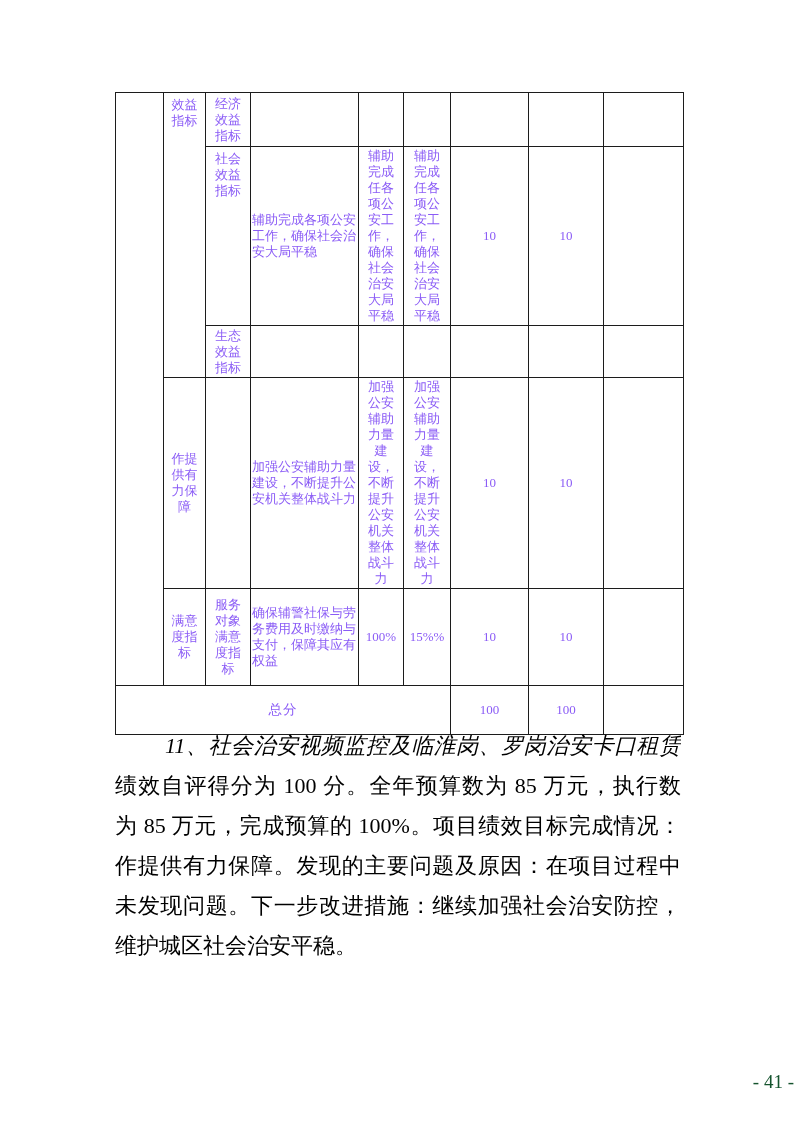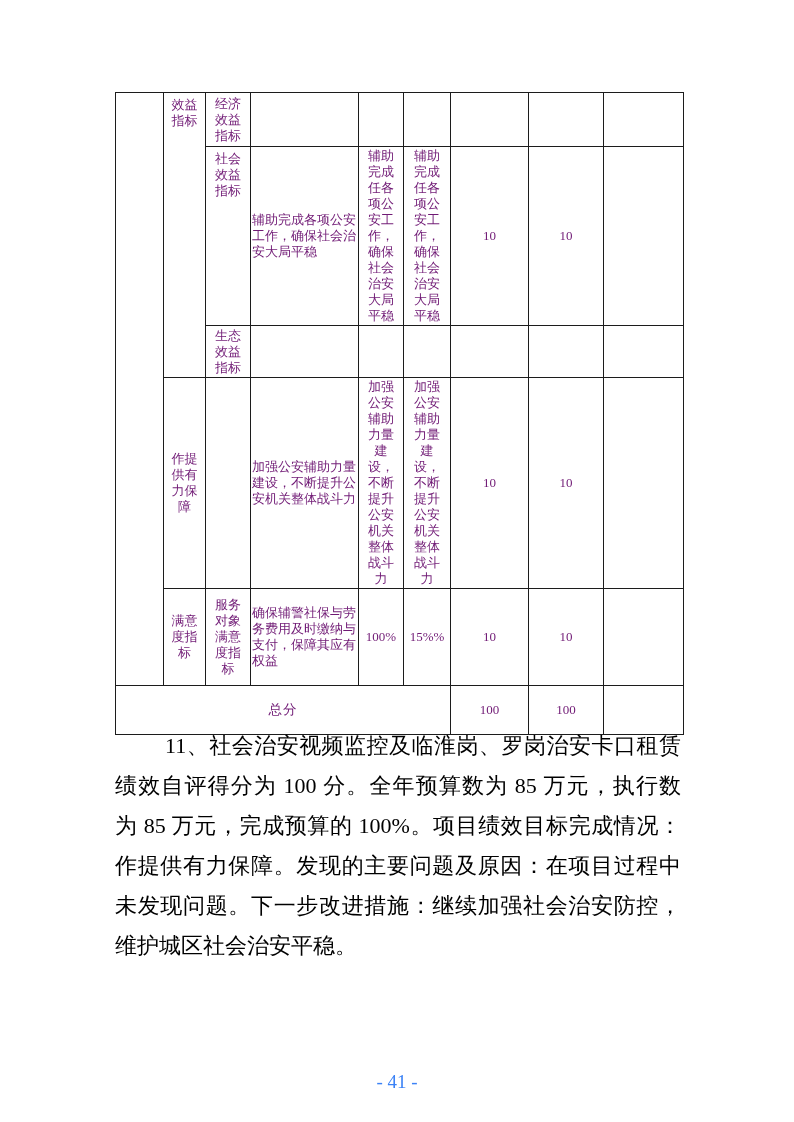--- a/index.html
+++ b/index.html
@@ -19,44 +19,44 @@
     width:568px;
     border-collapse:collapse; table-layout:fixed;
   }
   .grid td {
     border:1px solid #1c1c1c;
     font-size:13px; line-height:16px;
     text-align:center; vertical-align:middle;
     padding:1px 4px;
     word-break:break-all;
     overflow:hidden;
-    color:#701a75;
+    color:#8b5cf6;
   }
   .grid td.vtop { vertical-align:top; padding-top:4px; }
   .grid td.desc { text-align:left; padding:16px 1px; }
   .grid td.num  { padding:16px; }
   .grid td.total-label { font-size:13.5px; letter-spacing:1px; }
 
   
   .summary {
     position:absolute; left:115px; top:726px; width:566px;
     font-size:22px; color:#000;
   }
   .sline {
     height:40px; line-height:40px;
     text-align:justify; text-align-last:justify;
     overflow:hidden;
   }
-  .sline.first { text-indent:50px; }
+  .sline.first { text-indent:50px;font-style:italic; }
   .sline.last  { text-align-last:left; }
 
   
   .footer {
     position:absolute; left:0; top:1070px; width:794px;
-    text-align:center; font-size:19px; line-height:24px; color:#3b82f6;
+    text-align:right; font-size:19px; line-height:24px; color:#14532d;
   }
 </style>
 </head>
 <body>
 
 <div class="page">
 
   <table class="grid">
     <colgroup>
       <col style="width:48px">

